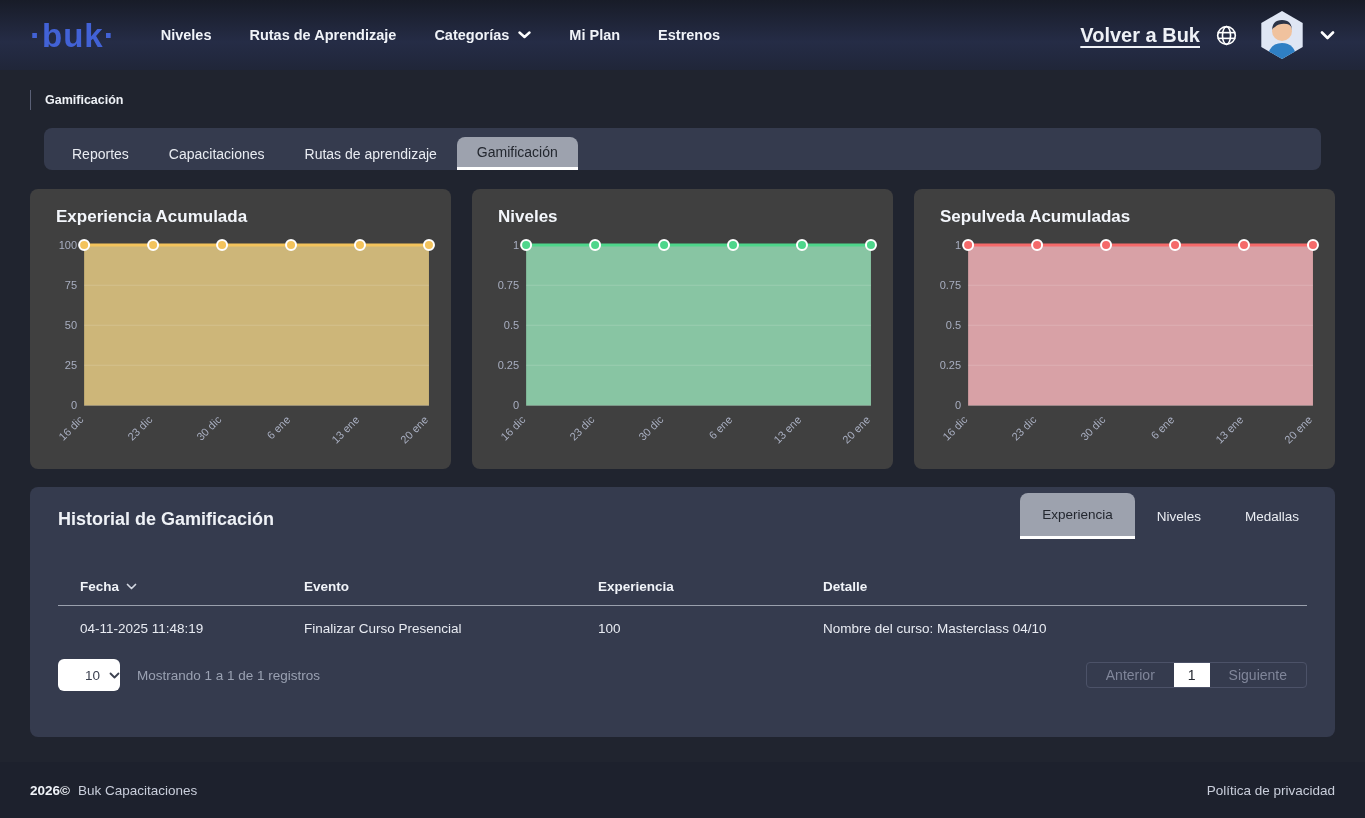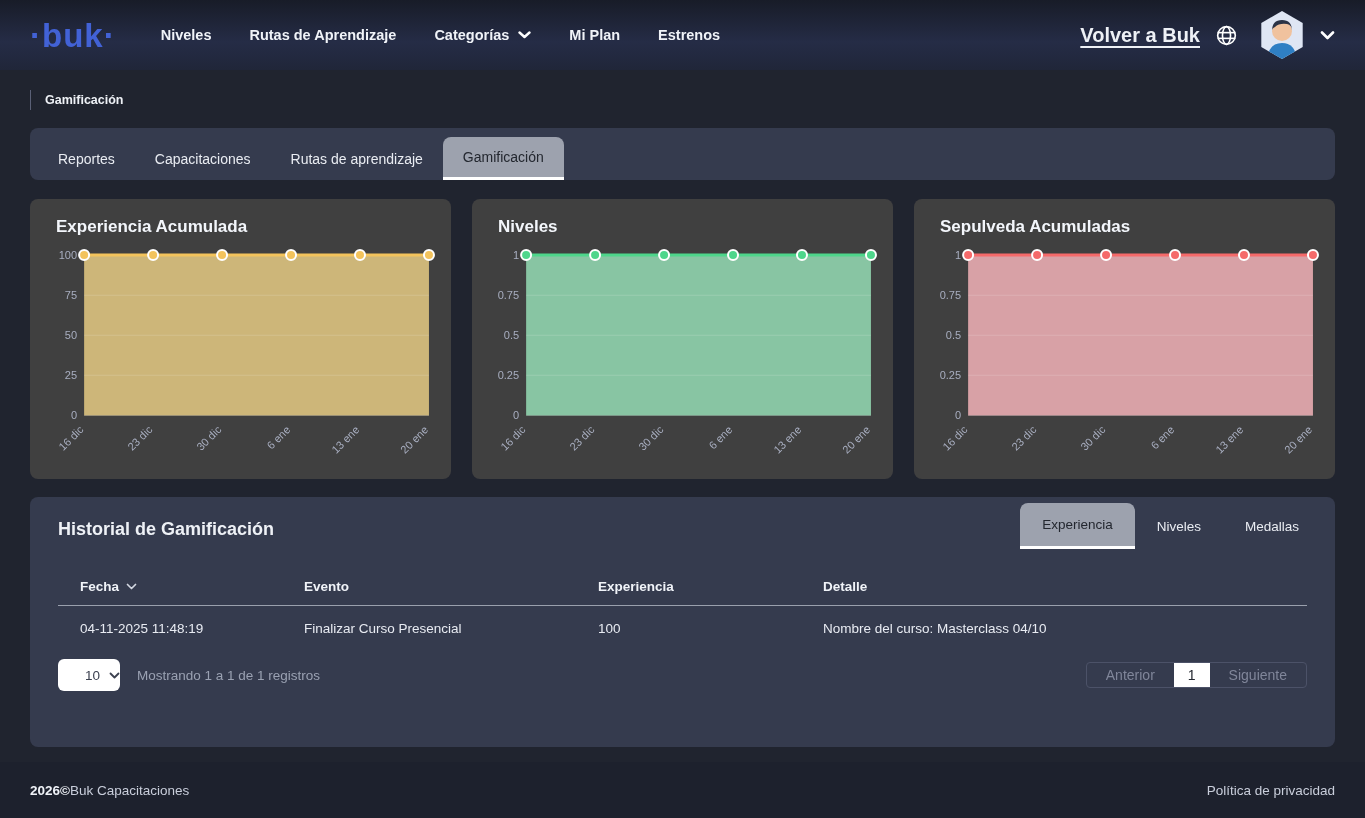--- a/index.html
+++ b/index.html
@@ -32,22 +32,22 @@
     clip-path:polygon(50% 0%,95% 25%,95% 75%,50% 100%,5% 75%,5% 25%);
     background:#dfe6f4; display:flex; align-items:flex-end; justify-content:center; cursor:pointer;
   }
   
   .breadcrumb { display:flex; align-items:center; gap:14px; padding:20px 30px 12px; }
   .breadcrumb-title { font-size:15.5px; font-weight:700; }
   .v-divider { width:1px; height:20px; background:#5a6076; }
   .breadcrumb-section { font-size:12.5px; font-weight:600; }
   
   .tabbar {
-    margin:6px 30px 0; background:#353b4e; border-radius:8px;
-    height:52px; display:flex; align-items:stretch; padding:0 8px;
+    margin:6px 44px 0; background:#353b4e; border-radius:8px;
+    height:42px; display:flex; align-items:stretch; padding:0 8px;
   }
   .tab {
     margin-top:9px; display:flex; align-items:center; padding:0 20px;
     font-size:14px; color:#e9ecf2; cursor:pointer; white-space:nowrap;
   }
   .tab.active {
     background:#9da2ae; color:#23272f;
     border-radius:8px 8px 0 0; border-bottom:3px solid #ffffff;
   }
   
@@ -56,41 +56,41 @@
   .chart-title { font-size:17px; font-weight:700; color:#f3f6fb; padding-left:16px; }
   svg.chart { width:100%; display:block; margin-top:6px; }
   svg.chart text.tick { font-size:11px; fill:#a8aec0; font-family:"Liberation Sans",sans-serif; }
   
   .history-card { margin:18px 30px 0; background:#353b4e; border-radius:8px; height:250px; padding:0 14px; }
   .history-head { display:flex; align-items:stretch; height:52px; }
   .history-title { font-size:18px; font-weight:700; align-self:center; padding-left:14px; margin-top:12px; }
   .history-tabs { margin-left:auto; display:flex; align-items:stretch; }
   .htab { margin-top:6px; display:flex; align-items:center; padding:0 22px; font-size:13.5px; color:#e9ecf2; cursor:pointer; }
   .htab.active { background:#9da2ae; color:#23272f; border-radius:8px 8px 0 0; border-bottom:3px solid #ffffff; }
-  .table { margin:30px 14px 0; }
+  .table { margin:40px 14px 0; }
   .trow { display:grid; grid-template-columns:224px 294px 225px 1fr; padding-left:22px; }
   .thead { border-bottom:1px solid #9aa0ad; padding-bottom:11px; }
   .th { font-size:13.5px; font-weight:700; color:#f0f3f8; display:flex; align-items:center; gap:7px; }
   .th.sortable { cursor:pointer; }
   .td { font-size:13.5px; color:#e8ebf2; padding-top:15px; }
   .pagination { display:flex; align-items:center; margin:23px 14px 0; }
   .page-size {
     background:#ffffff; color:#3c4150; border-radius:6px; width:62px; height:32px;
     display:flex; align-items:center; justify-content:flex-end; gap:9px; font-size:13.5px; cursor:pointer;
   }
   .page-summary { color:#9aa1b2; font-size:13.5px; margin-left:17px; }
   .pager { margin-left:auto; display:flex; align-items:stretch; border:1px solid #4c5268; border-radius:4px; overflow:hidden; height:26px; }
   .pager-btn { display:flex; align-items:center; padding:0 19px; color:#80869a; font-size:14px; cursor:pointer; }
   .pager-current { background:#ffffff; color:#23272f; display:flex; align-items:center; padding:0 14px; font-size:14px; cursor:pointer; }
   
   .footer {
     position:absolute; left:0; right:0; bottom:0; height:56px; background:#1d212d;
     display:flex; align-items:center; justify-content:space-between; padding:0 30px;
   }
-  .footer-left { display:flex; align-items:center; gap:0; font-size:13.5px; }
+  .footer-left { display:flex; align-items:center; gap:8px; font-size:13.5px; }
   .footer-year { font-weight:700; color:#f0f3f8; }
   .footer-company { color:#c9cedb; }
   .footer-link { color:#c9cedb; font-size:13.5px; cursor:pointer; }
 </style>
 </head>
 <body>
 
 <div class="navbar">
   <div class="logo">·buk·</div>
   <div class="nav-items">

